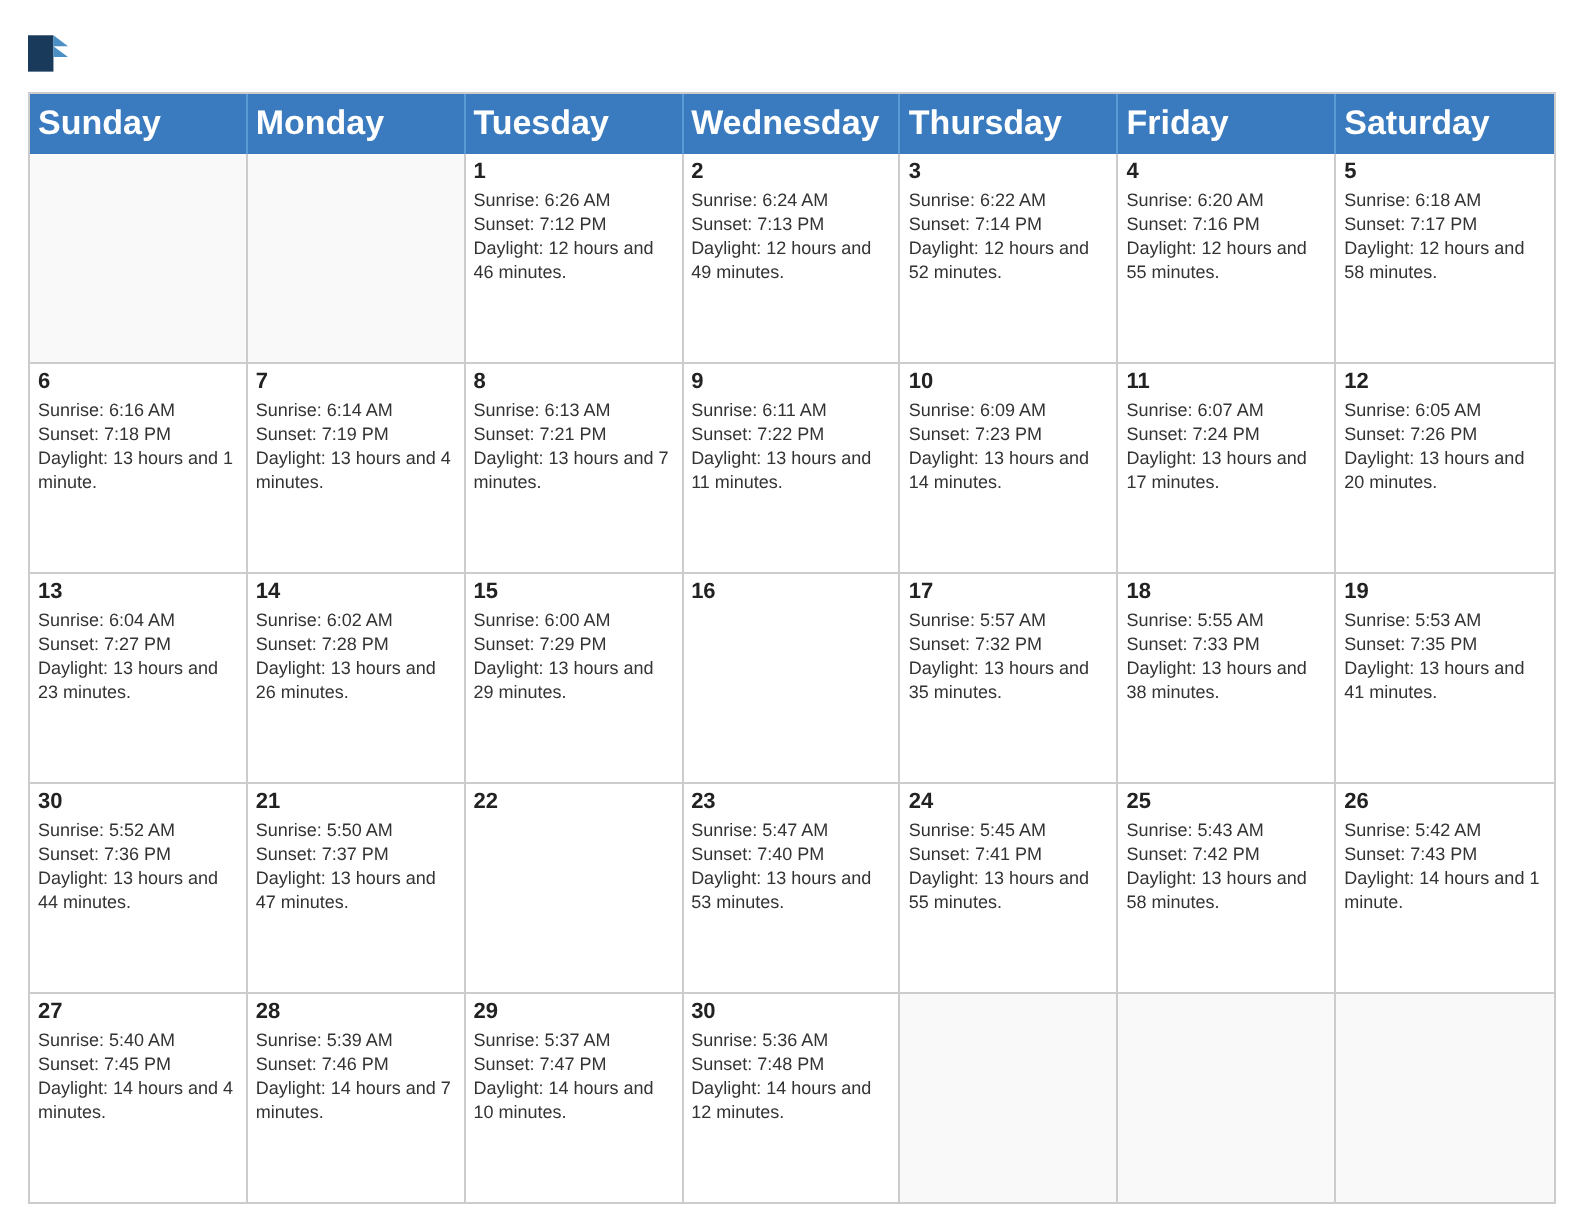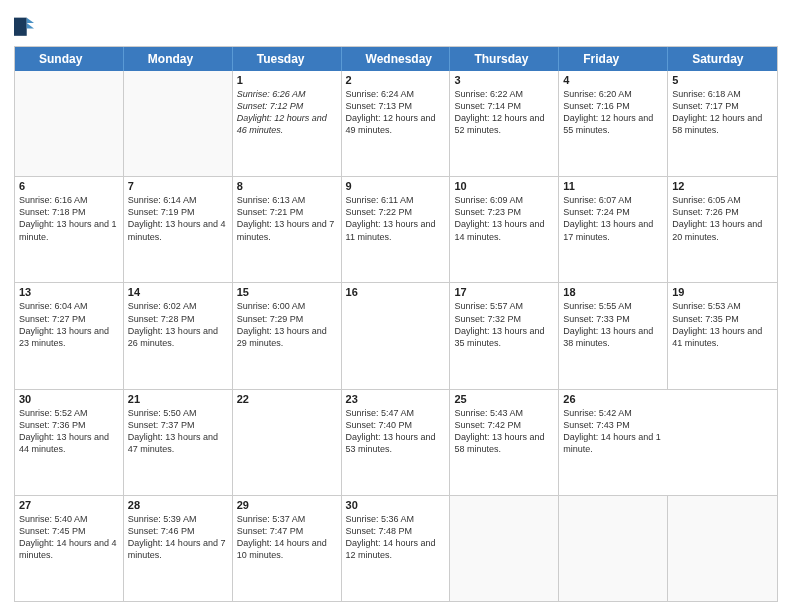--- a/index.html
+++ b/index.html
@@ -62,26 +62,25 @@
       flex-direction: column;
       border: 1px solid #ccc;
     }
     .cal-header {
       display: grid;
       grid-template-columns: repeat(7, 1fr);
       background: #3a7abf;
     }
     .cal-header-cell {
       color: #fff;
-      font-size: 12px;
+      font-size: 17px;
       font-weight: bold;
       padding: 5px 4px;
       text-align: left;
       border-right: 1px solid #5a9ad5;
-      margin-left: 20px;
     }
     .cal-header-cell:last-child { border-right: none; }
     .cal-body {
       flex: 1;
       display: flex;
       flex-direction: column;
     }
     .cal-row {
       display: grid;
       grid-template-columns: repeat(7, 1fr);
@@ -144,21 +143,21 @@
         <div class="cal-header-cell">Thursday</div>
         <div class="cal-header-cell">Friday</div>
         <div class="cal-header-cell">Saturday</div>
       </div>
     <div class="cal-body">
     <div class="cal-row">
           <div class="cal-cell empty"></div>
           <div class="cal-cell empty"></div>
           <div class="cal-cell">
             <div class="day-num">1</div>
-            <div class="cell-text" style="white-space: pre-line; font-style: italic;">Sunrise: 6:26 AM
+            <div class="cell-text" style="white-space: pre-line;">Sunrise: 6:26 AM
 Sunset: 7:12 PM
 Daylight: 12 hours and 46 minutes.</div>
           </div>
           <div class="cal-cell">
             <div class="day-num">2</div>
             <div class="cell-text" style="white-space: pre-line;">Sunrise: 6:24 AM
 Sunset: 7:13 PM
 Daylight: 12 hours and 49 minutes.</div>
           </div>
           <div class="cal-cell">
@@ -279,20 +278,26 @@
 Daylight: 13 hours and 47 minutes.</div>
           </div>
           <div class="cal-cell">
             <div class="day-num">22</div>
           </div>
           <div class="cal-cell">
             <div class="day-num">23</div>
             <div class="cell-text" style="white-space: pre-line;">Sunrise: 5:47 AM
 Sunset: 7:40 PM
 Daylight: 13 hours and 53 minutes.</div>
+          </div>
+          <div class="cal-cell">
+            <div class="day-num">24</div>
+            <div class="cell-text" style="white-space: pre-line;">Sunrise: 5:45 AM
+Sunset: 7:41 PM
+Daylight: 13 hours and 55 minutes.</div>
           </div>
           <div class="cal-cell">
             <div class="day-num">25</div>
             <div class="cell-text" style="white-space: pre-line;">Sunrise: 5:43 AM
 Sunset: 7:42 PM
 Daylight: 13 hours and 58 minutes.</div>
           </div>
           <div class="cal-cell">
             <div class="day-num">26</div>
             <div class="cell-text" style="white-space: pre-line;">Sunrise: 5:42 AM

